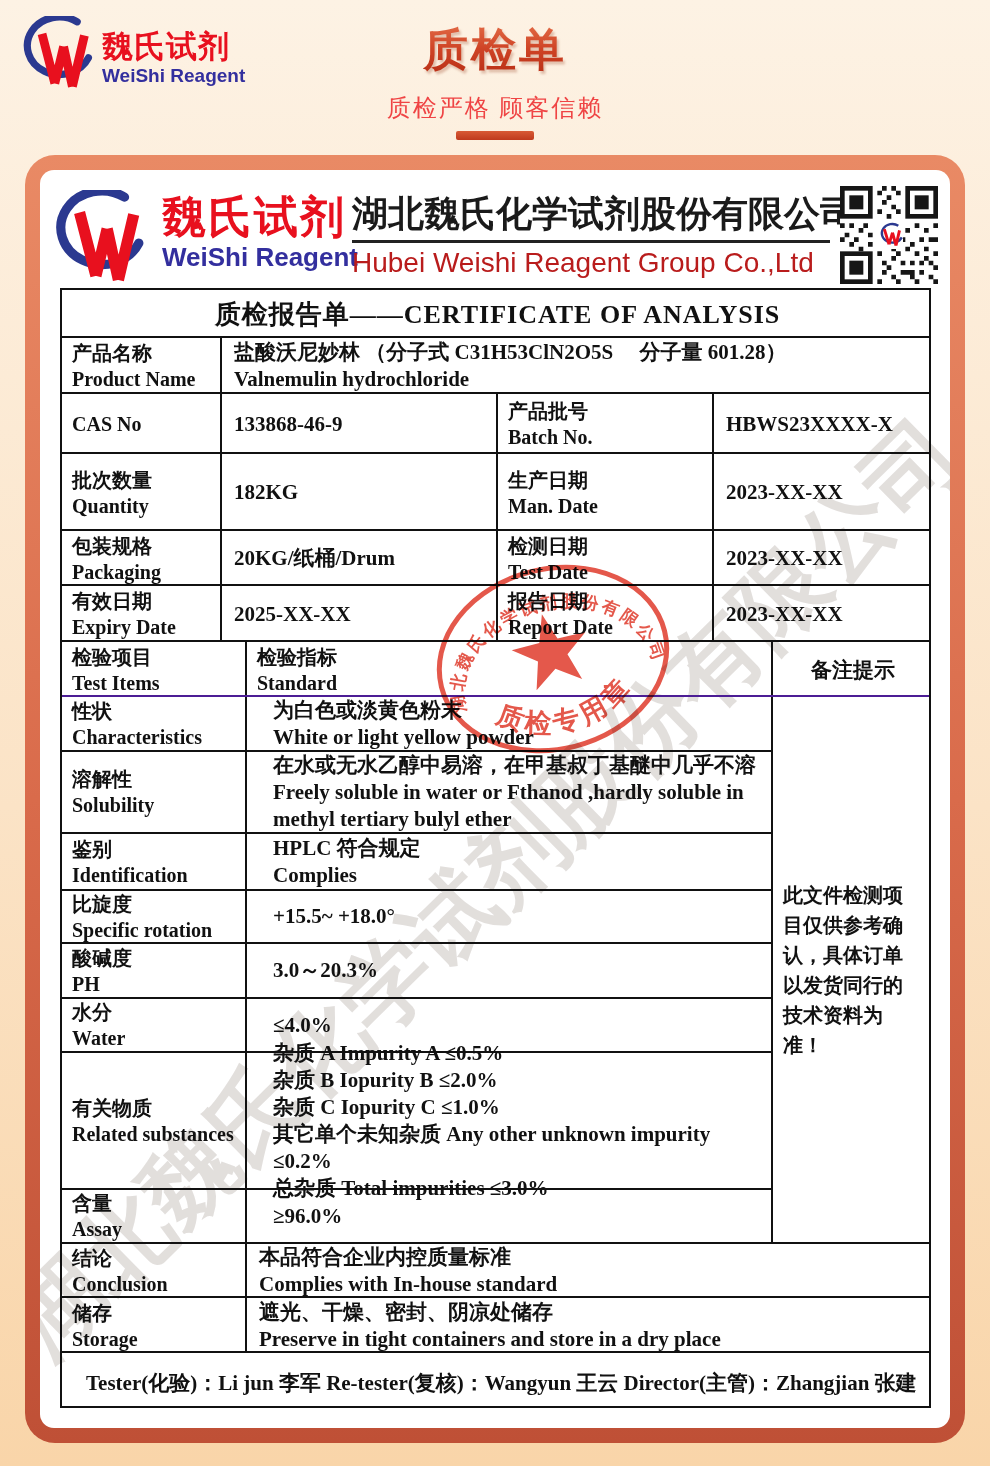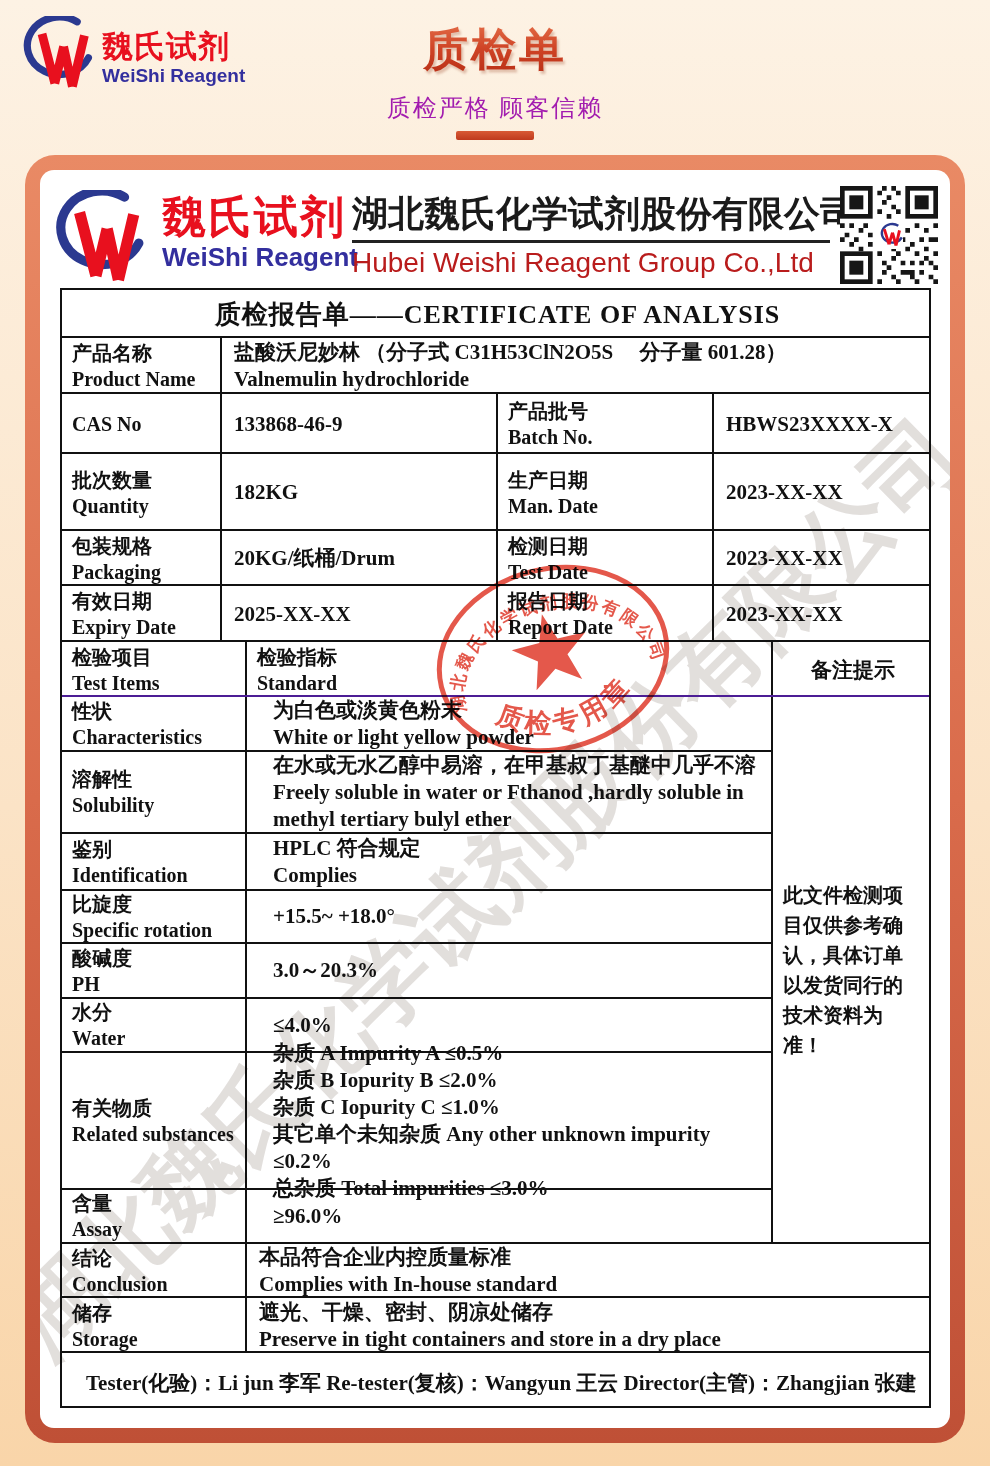--- a/index.html
+++ b/index.html
@@ -23,21 +23,21 @@
   .brand-en { font-family:"Liberation Sans","DejaVu Sans",sans-serif; font-weight:bold; font-size:19px; color:#332f9e; line-height:23px; }
 
   .page-title { position:absolute; left:0; right:0; top:20px; text-align:center;
     font-family:"Liberation Sans","DejaVu Sans",sans-serif; font-weight:bold; font-size:45px; letter-spacing:3px; }
   .page-title span {
     background:linear-gradient(180deg,#e26a45 0%, #cf4426 48%, #b92f16 100%);
     -webkit-background-clip:text; background-clip:text; color:transparent;
     filter:drop-shadow(2px 3px 1px rgba(150,60,30,0.28));
   }
   .page-subtitle { position:absolute; left:0; right:0; top:92px; text-align:center;
-    font-family:"Liberation Sans","DejaVu Sans",sans-serif; font-size:24px; color:#a21caf; letter-spacing:2px; }
+    font-family:"Liberation Sans","DejaVu Sans",sans-serif; font-size:24px; color:#ef4444; letter-spacing:2px; }
   .title-bar { position:absolute; left:456px; top:131px; width:78px; height:9px; border-radius:2px;
     background:linear-gradient(180deg,#d85a35,#bf3a1e); }
 
   
   .card { position:absolute; left:25px; top:155px; width:940px; height:1288px;
     border-radius:30px; background:linear-gradient(180deg,#e98a65 0%, #d96b4b 50%, #bf5036 100%); padding:15px; }
   .card-inner { position:relative; width:910px; height:1258px; background:#ffffff; border-radius:14px; overflow:hidden; }
 
   .watermark { position:absolute; left:445px; top:718px; transform:translate(-50%,-50%) rotate(-44.5deg);
     font-family:"Liberation Sans","DejaVu Sans",sans-serif; font-weight:bold; font-size:92px;

